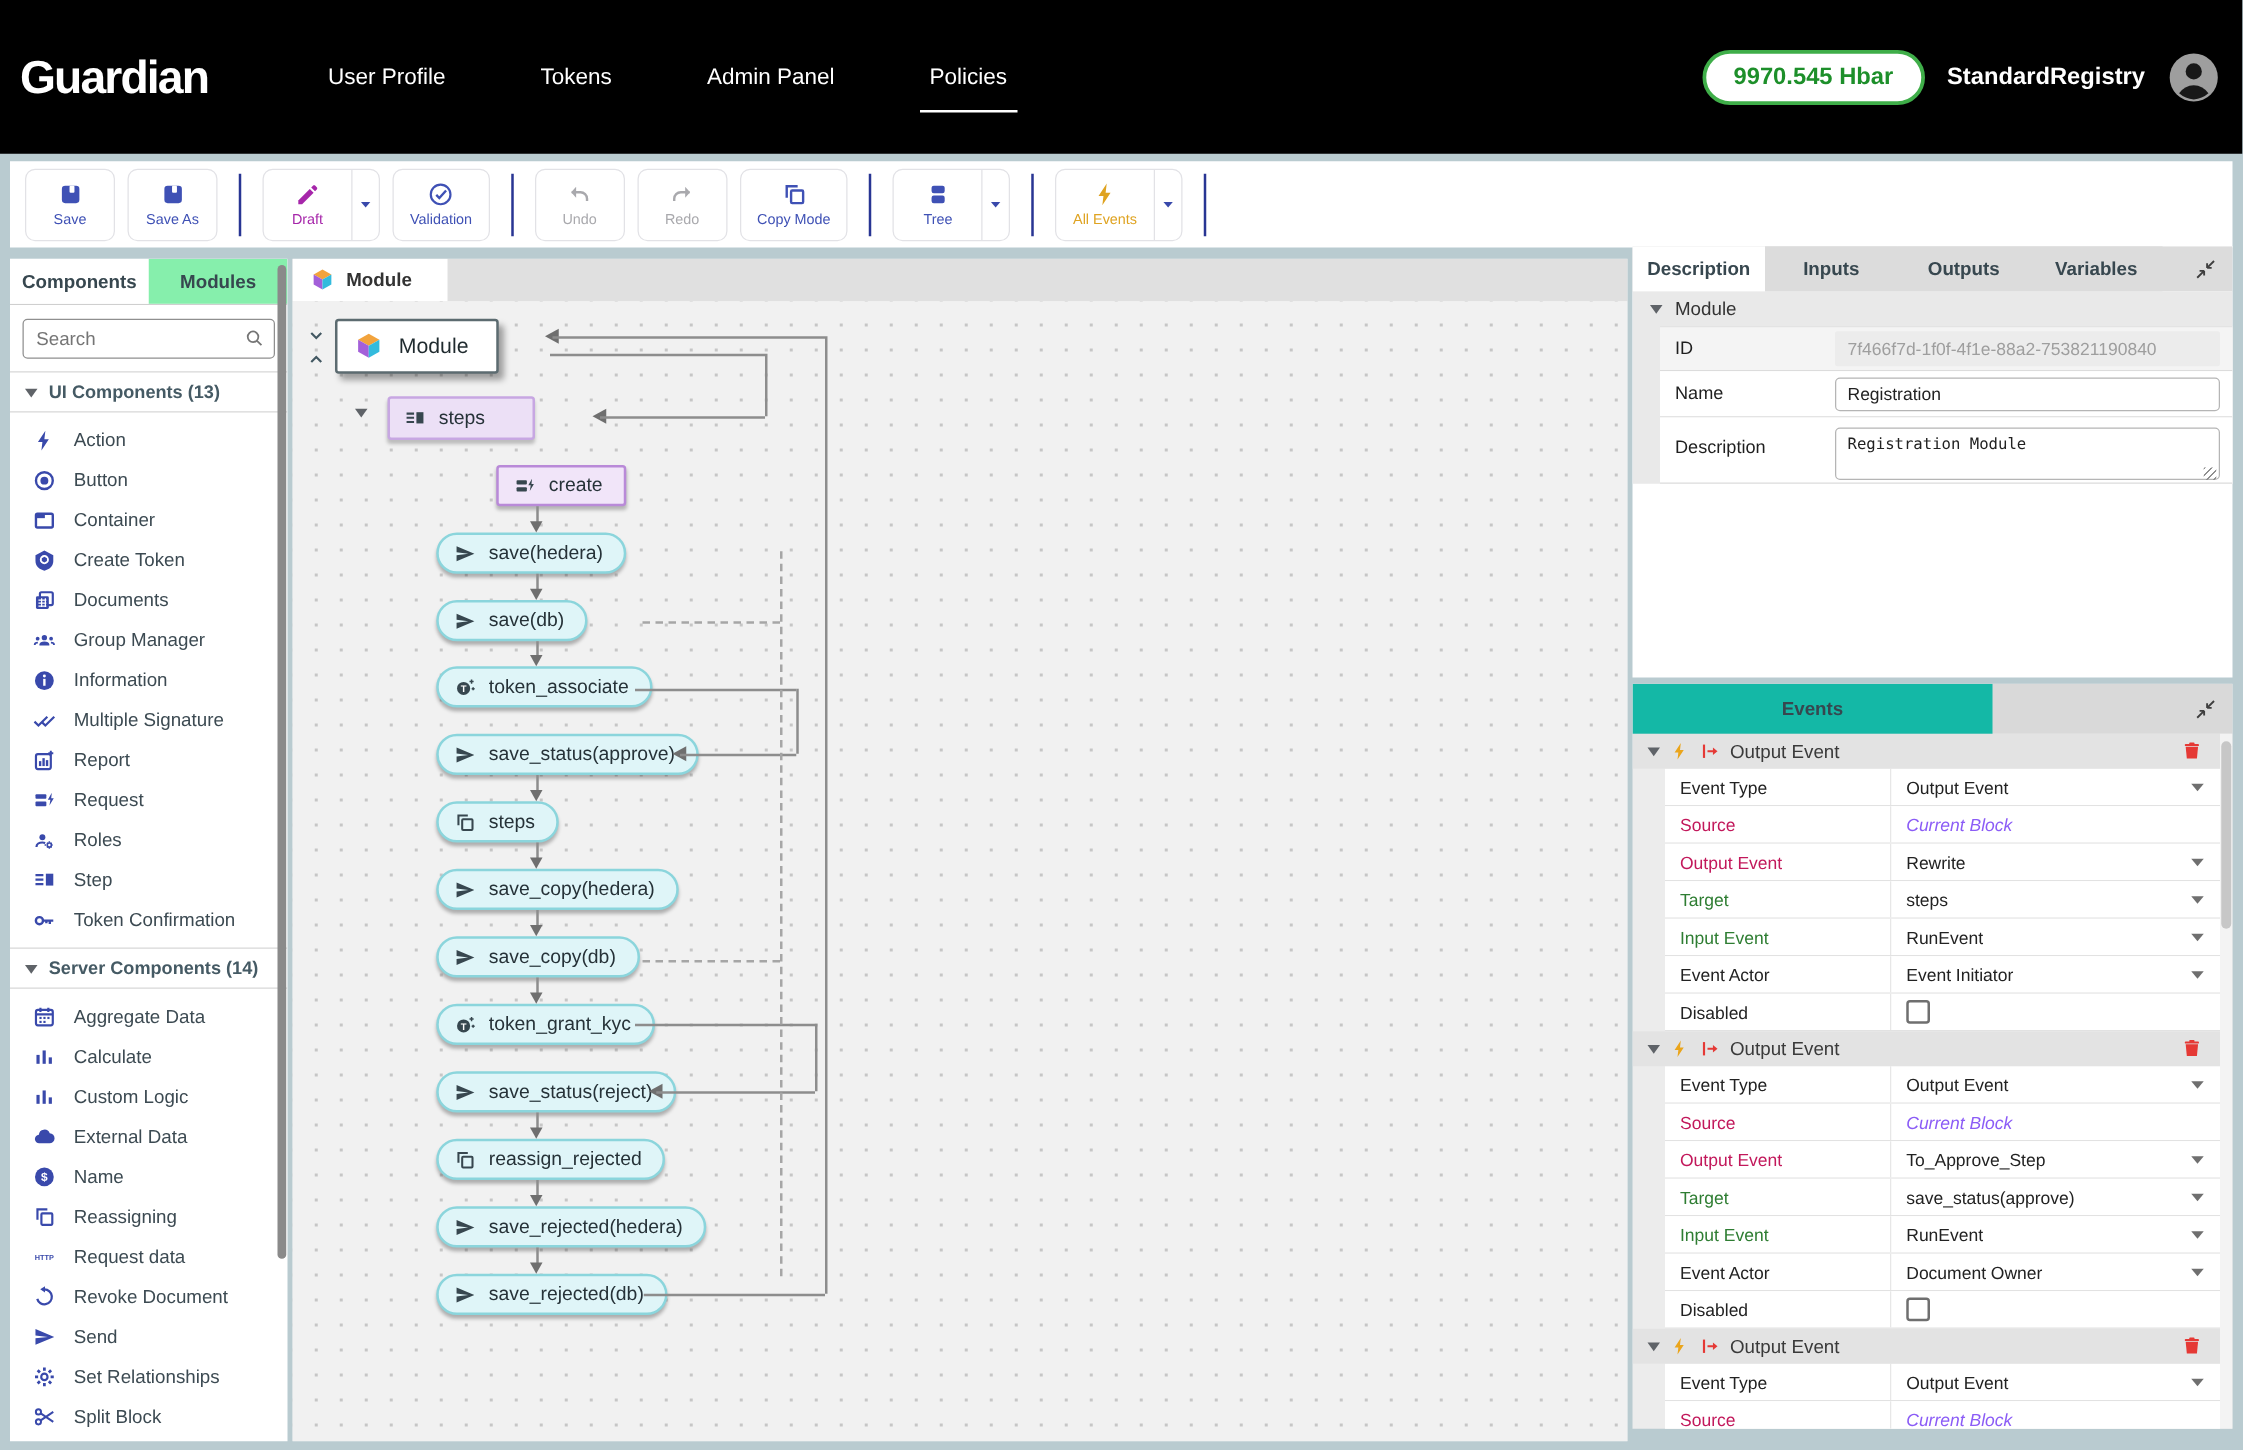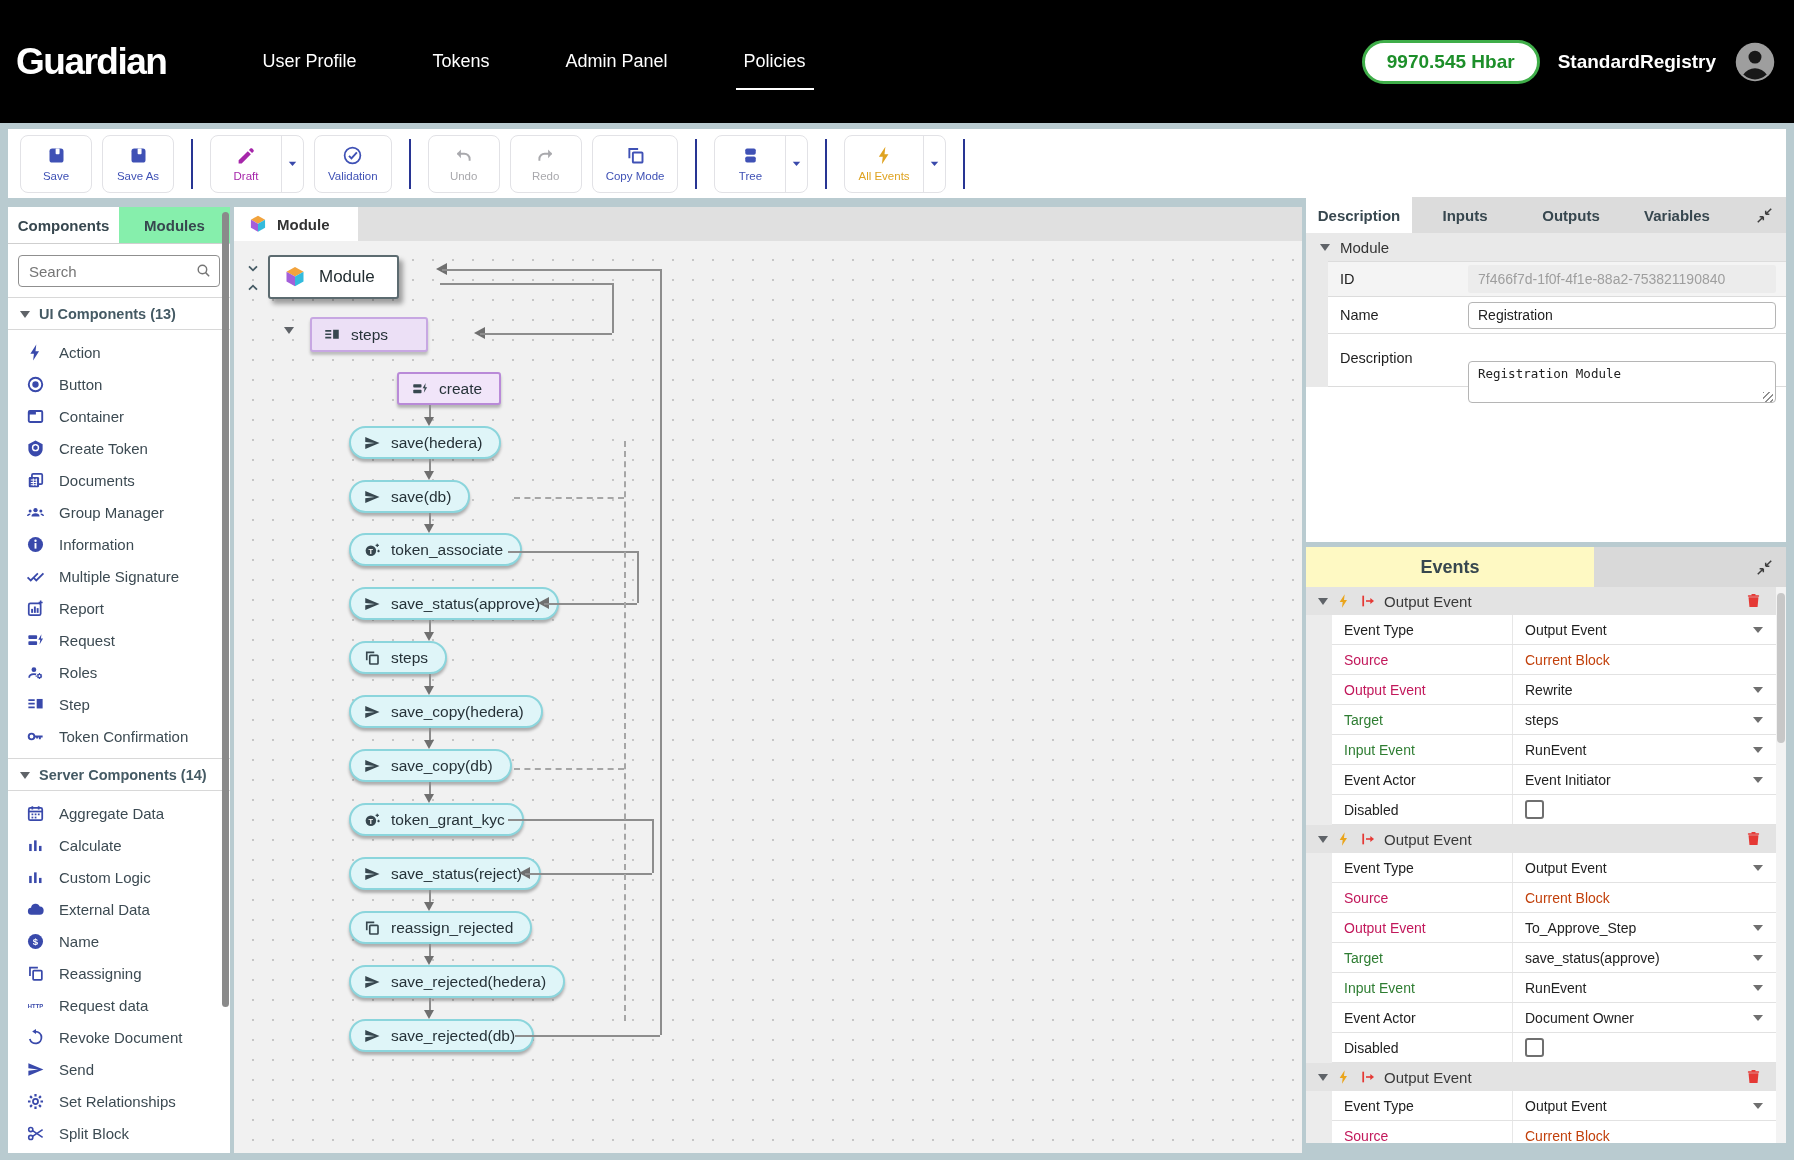--- a/index.html
+++ b/index.html
@@ -87,40 +87,40 @@
   .acc-row .albl{width:128px;flex:none;font-size:14.5px;color:#1f1f1f;padding-left:12px;}
   .acc-row .aval{flex:1;padding:4px 10px 4px 0;}
   .acc-row.id-row{background:#f4f4f4;height:34px;}
   .id-val{display:block;background:#ececec;color:#9e9e9e;font-size:14px;padding:6px 10px;border-radius:2px;}
   .acc-row.name-row{height:36px;}
   .name-input{width:100%;height:27px;border:1px solid #b5b5b5;border-radius:4px;font-size:14px;color:#222;padding:0 9px;box-sizing:border-box;font-family:"Liberation Sans",sans-serif;}
   .acc-row.desc-row{height:52px;align-items:flex-start;}
   .acc-row.desc-row .albl{padding-top:16px;}
   .ta-wrap{position:relative;margin-top:4px;}
   .desc-ta{width:100%;height:42px;border:1px solid #b5b5b5;border-radius:4px;font-family:"DejaVu Sans Mono",monospace;font-size:12.5px;color:#222;
-     padding:4px 9px;box-sizing:border-box;resize:none;overflow:hidden;margin-top:19px;}
+     padding:4px 9px;box-sizing:border-box;resize:none;overflow:hidden;}
   .ta-grip{position:absolute;right:3px;bottom:5px;width:10px;height:10px;
      background:repeating-linear-gradient(135deg,#8f8f8f 0 1.4px,transparent 1.4px 4px);}
   .events-panel{position:absolute;left:0;top:350px;right:0;bottom:0;background:#ececec;overflow:hidden;}
   .events-header{height:40px;display:flex;background:#d9d9d9;}
-  .events-tab{width:288px;background:#fef9c3;display:flex;align-items:center;justify-content:center;font-size:18px;font-weight:bold;color:#37474f;}
+  .events-tab{width:288px;background:#14b8a6;display:flex;align-items:center;justify-content:center;font-size:15px;font-weight:bold;color:#37474f;}
   .egroups{position:absolute;left:0;top:40px;right:10px;bottom:0;overflow:hidden;}
   .egroup-header{height:28px;display:flex;align-items:center;gap:8px;padding-left:12px;background:#e3e3e3;position:relative;}
   .egroup-header .gtitle{font-size:15px;color:#3a3a3a;}
   .gic{width:16px;height:16px;}
   .gic.bolt{color:#eaa51c;}
   .gic.barrow{color:#e53935;}
   .trash{position:absolute;right:14px;top:5px;width:17px;height:17px;color:#e53935;cursor:pointer;}
   .erows{margin-left:26px;background:#fff;}
   .erow{display:flex;align-items:center;height:29px;border-bottom:1px solid #e2e2e2;background:#fff;}
   .erow .elbl{width:168px;flex:none;font-size:14px;color:#222;padding-left:12px;border-right:1px solid #e7e7e7;align-self:stretch;display:flex;align-items:center;}
   .erow.red .elbl{color:#c2185b;}
   .erow.green .elbl{color:#2e7d32;}
   .erow .eval{flex:1;display:flex;align-items:center;font-size:14px;color:#222;padding-left:12px;}
-  .erow.link .eval .vtext{color:#c2410c;}
+  .erow.link .eval .vtext{color:#8b5cf6;font-style:italic;}
   .erow .ecaret{margin-left:auto;margin-right:13px;width:0;height:0;border:5px solid transparent;border-top:6px solid #6f6f6f;margin-top:5px;display:none;}
   .erow.select .ecaret{display:block;}
   .erow .cb{display:none;width:15px;height:15px;border:2px solid #6f6f6f;border-radius:3px;background:#fff;cursor:pointer;}
   .erow.checkbox .cb{display:block;}
   .ev-scroll{position:absolute;right:0;top:40px;bottom:0;width:10px;background:#f3f3f3;}
   .ev-thumb{position:absolute;left:1px;top:6px;width:8px;height:150px;background:#c7c7c7;border-radius:4px;}
 </style>
 </head>
 <body>
 

